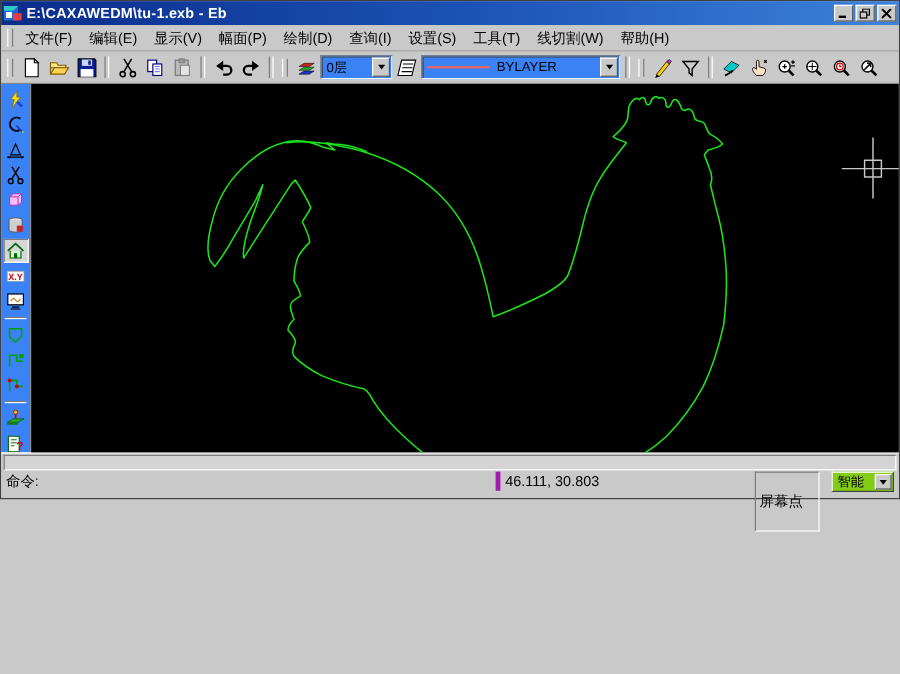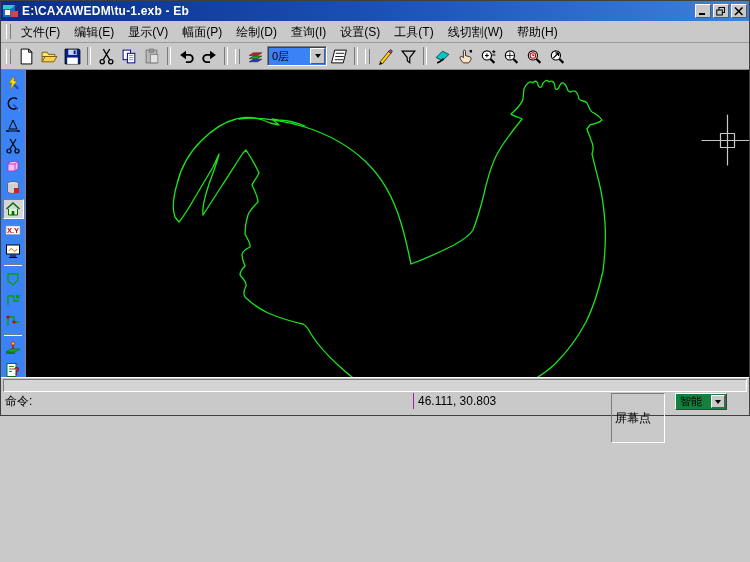--- a/index.html
+++ b/index.html
@@ -47,23 +47,23 @@
   .lt-sep{width:18px;height:2px;margin:2px 0;border-top:1px solid #7d7d7d;border-bottom:1px solid #fff;}
   .canvas{flex:1;position:relative;overflow:hidden;}
   .canvas svg{position:absolute;inset:0;}
 
   
   .cmdrow{height:15px;flex:0 0 15px;background:#c9c9c9;border-top:1px solid #fff;display:flex;align-items:center;padding:0 2px;}
   .cmd-input{flex:1;height:11px;background:#d4d4d4;border:1px solid;border-color:#7d7d7d #fff #fff #7d7d7d;}
   .statusbar{height:20px;flex:0 0 20px;display:flex;align-items:flex-start;background:#c9c9c9;font-size:12px;padding:0 2px 2px 4px;gap:0;}
   .sb-cell{height:16px;display:flex;align-items:center;white-space:nowrap;}
   .sb-cmd{flex:0 0 408px;}
-  .sb-coord{flex:1;border-left:1px solid #a21caf;padding-left:4px;}
+  .sb-coord{flex:1;border-left:4px solid #a21caf;padding-left:4px;}
   .sb-pick{flex:0 0 46px;border:1px solid;border-color:#7d7d7d #fff #fff #7d7d7d;padding:16px 3px;margin-right:10px;}
-  .sb-combo{flex:0 0 52px;height:17px;background:#15803d;border:1px solid;border-color:#fff #404040 #404040 #fff;display:flex;align-items:center;padding-left:4px;box-sizing:border-box;margin-right:20px;}
+  .sb-combo{flex:0 0 52px;height:17px;background:#84cc16;border:1px solid;border-color:#fff #404040 #404040 #fff;display:flex;align-items:center;padding-left:4px;box-sizing:border-box;margin-right:2px;}
   .sb-combo .combo-arrow{height:13px;width:14px;}
 </style>
 </head>
 <body>
 
 <div class="window">
 
   <div class="titlebar">
     <span class="app-icon">
       <svg viewBox="0 0 16 14">
@@ -191,20 +191,27 @@
         </button>
     </span>
 
     <button class="tb-btn">
         <svg viewBox="0 0 16 16">
           <path d="M3.5,2 h11 l-3,12 h-11 z" fill="#fff" stroke="#000" stroke-width="0.9"></path>
           <path d="M4.5,5 h8 M4,8 h8 M3.5,11 h8" stroke="#000" stroke-width="0.8"></path>
         </svg>
       </button>
 
+    <span class="combo" style="width:166px">
+      <span class="lt-line" style="background: rgb(224, 106, 106);"></span>
+      <span class="combo-text">BYLAYER</span>
+      <button class="combo-arrow">
+          <span class="tri-down"></span>
+        </button>
+    </span>
 
     <span class="tb-sep"></span>
     <span class="grip"></span>
 
     <button class="tb-btn">
         <svg viewBox="0 0 16 16">
           <path d="M3,13 L11,3 l2,2 -8,10 z" fill="#ffcc00" stroke="#000" stroke-width="0.6"></path>
           <path d="M11,3 l2,2 1.5,-2 -1.5,-1.5 z" fill="#cc33cc" stroke="#000" stroke-width="0.6"></path>
           <path d="M3,13 l-1.2,3 3.2,-1 z" fill="#000"></path>
         </svg>

